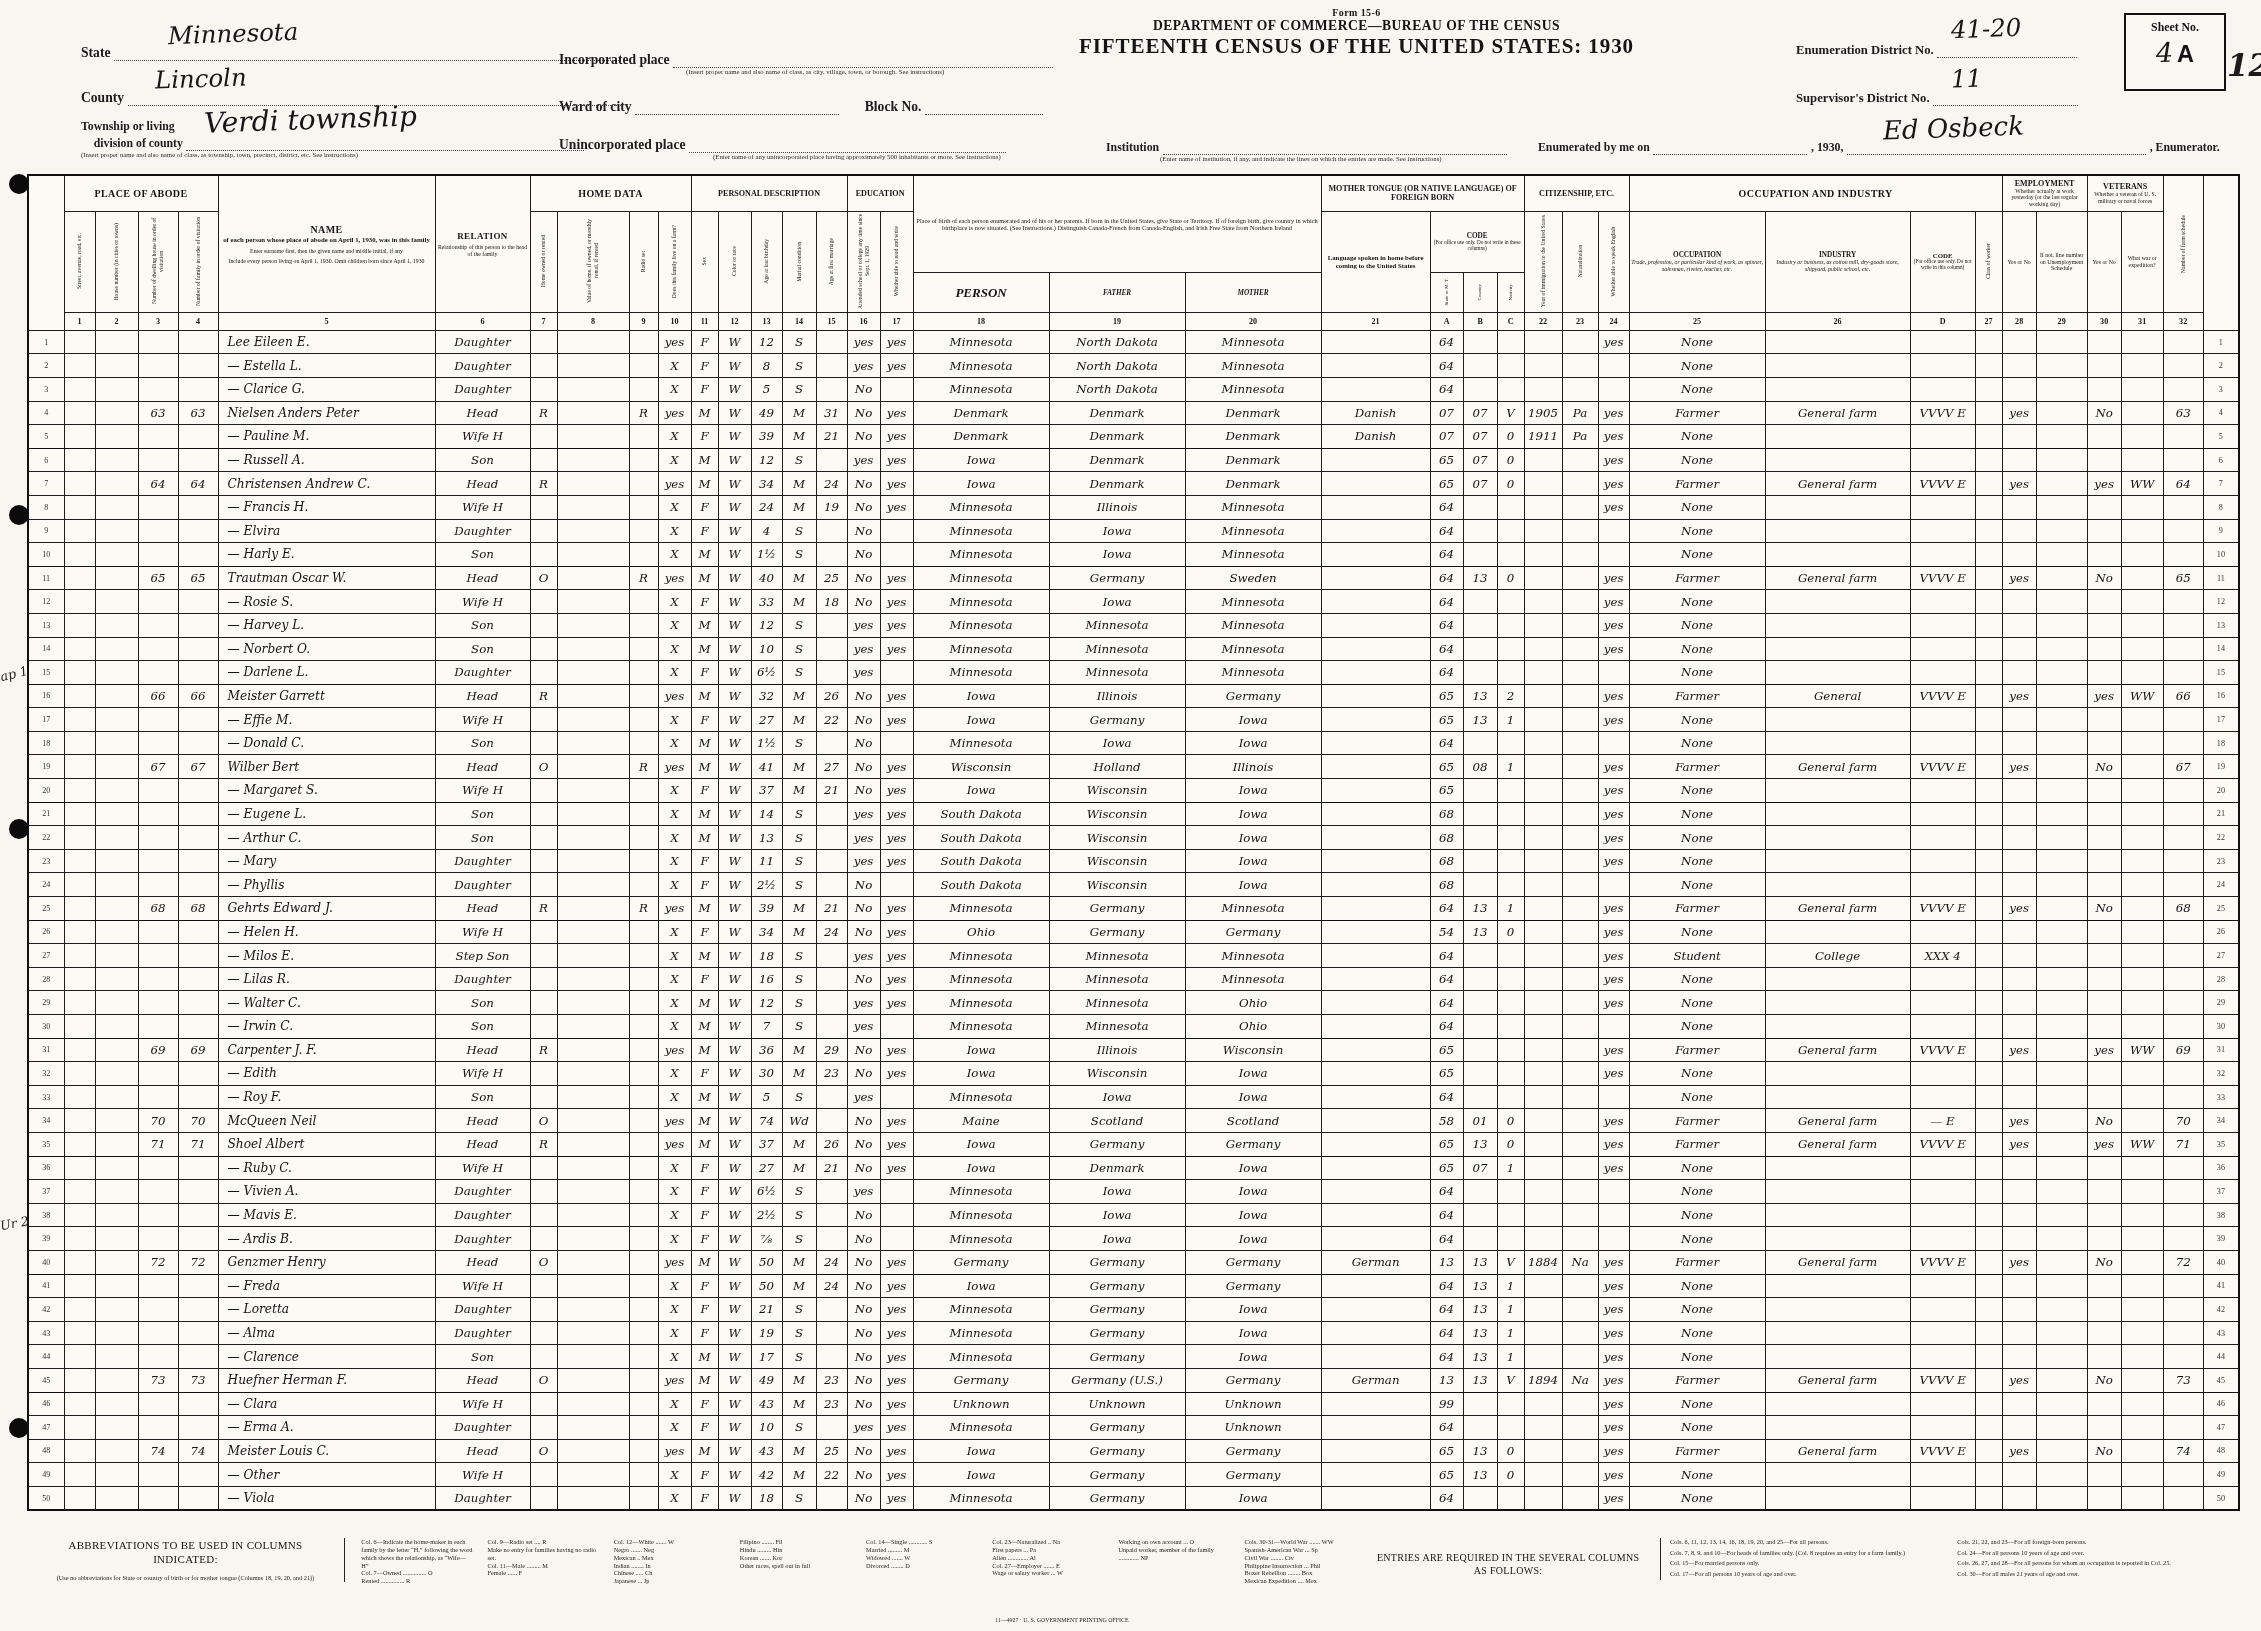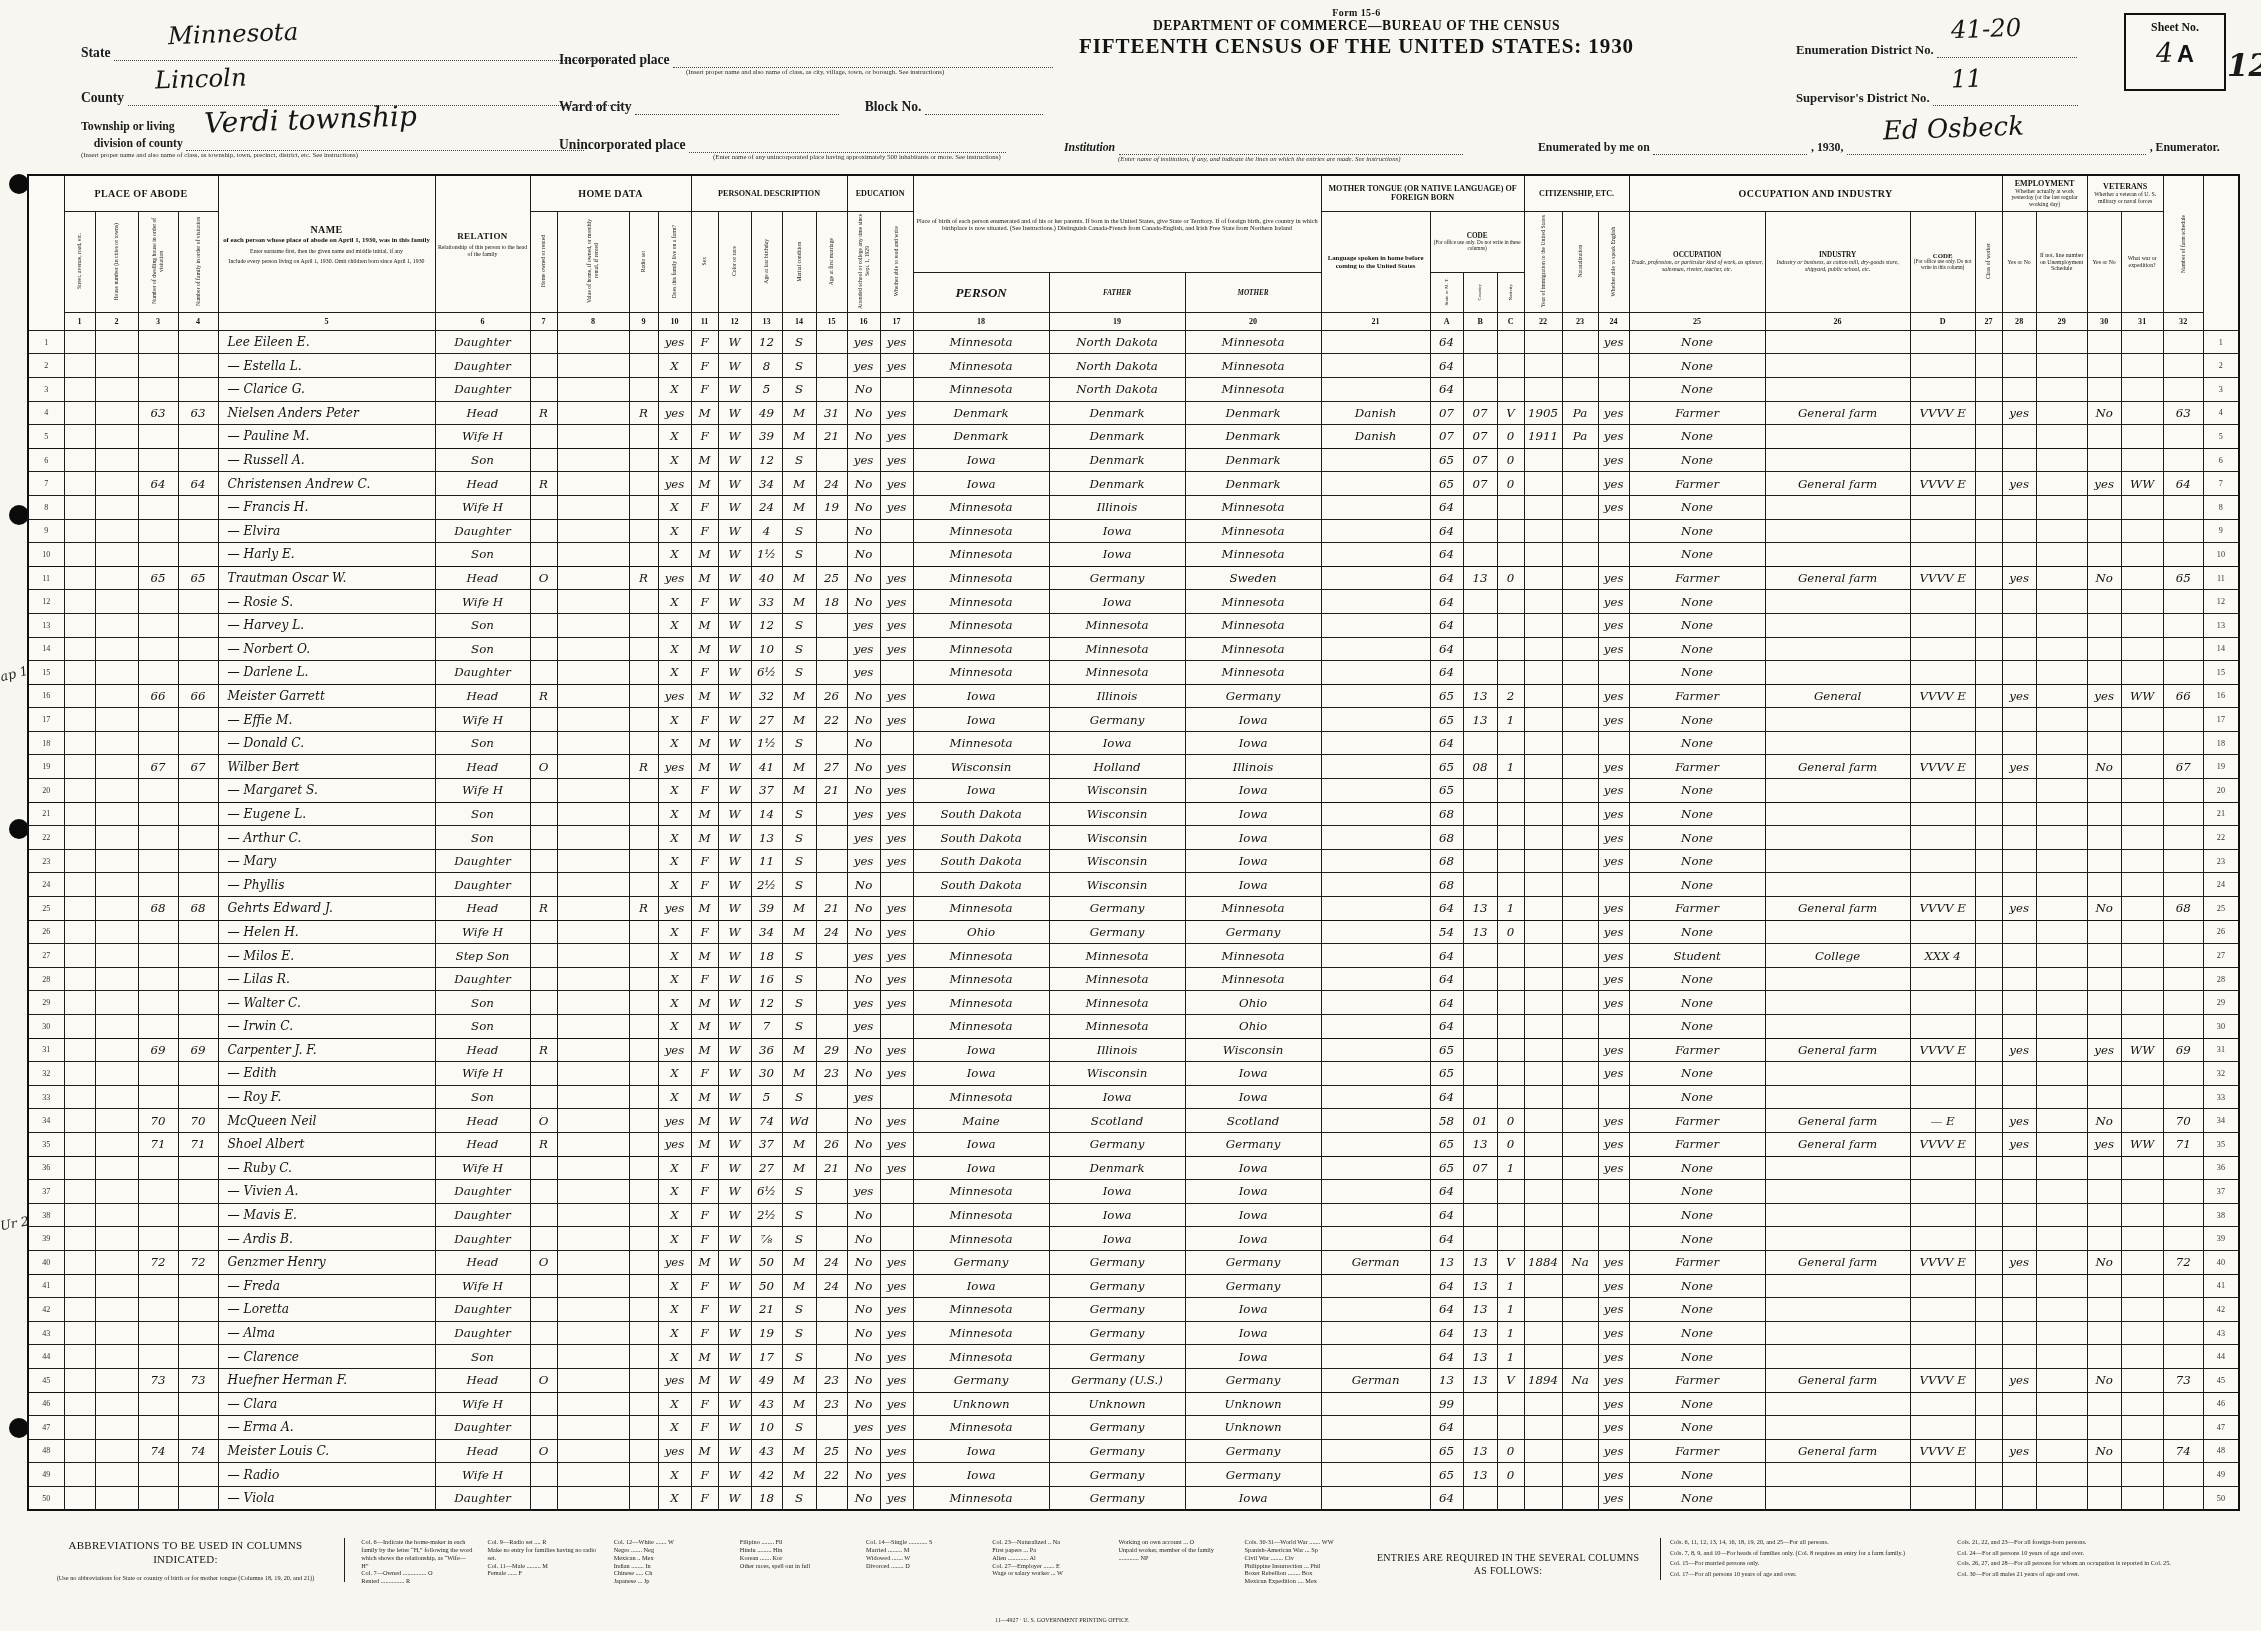--- a/index.html
+++ b/index.html
@@ -82,21 +82,21 @@
   <span class="dots" style="width:317px;height:16.3px;"></span>
   <div class="note" style="padding-left:154px;">(Enter name of any unincorporated place having approximately 500 inhabitants or more.   See instructions)</div>
 </div>
 
 <div class="abs" style="left:1067px;top:7.2px;width:579px;">
   <div class="title1" style="font-size:10px;">Form 15-6</div>
   <div class="title2">DEPARTMENT OF COMMERCE—BUREAU OF THE CENSUS</div>
   <div class="title3">FIFTEENTH CENSUS OF THE UNITED STATES:  1930</div>
 </div>
 
-<div class="abs" style="left:1064px;top:138px;font-style:italic;">
+<div class="abs" style="left:1106px;top:138px;">
   <span class="lbl" style="font-size:11.8px;">Institution</span>
   <span class="dots" style="width:344px;height:14.5px;"></span>
   <div class="note" style="padding-left:54px;">(Enter name of institution, if any, and indicate the lines on which the entries are made.   See instructions)</div>
 </div>
 
 <div class="abs" style="left:1538px;top:138px;">
   <span class="small-lbl">Enumerated by me on</span>
   <span class="dots" style="width:154px;height:14.5px;"></span>
   <span class="small-lbl">, 1930,</span>
   <span class="dots" style="width:299px;height:14.5px;position:relative;">
@@ -2220,21 +2220,21 @@
         <td class="hw"></td>
         <td class="hw">74</td>
         <td class="ln">48</td>
       </tr>
       <tr>
         <td class="ln">49</td>
         <td class="hw"></td>
         <td class="hw"></td>
         <td class="hw"></td>
         <td class="hw"></td>
-        <td class="hw nameCell">— Radio</td>
+        <td class="hw nameCell">— Other</td>
         <td class="hw">Wife H</td>
         <td class="hw"></td>
         <td class="hw"></td>
         <td class="hw"></td>
         <td class="hw">X</td>
         <td class="hw">F</td>
         <td class="hw">W</td>
         <td class="hw">42</td>
         <td class="hw">M</td>
         <td class="hw">22</td>

